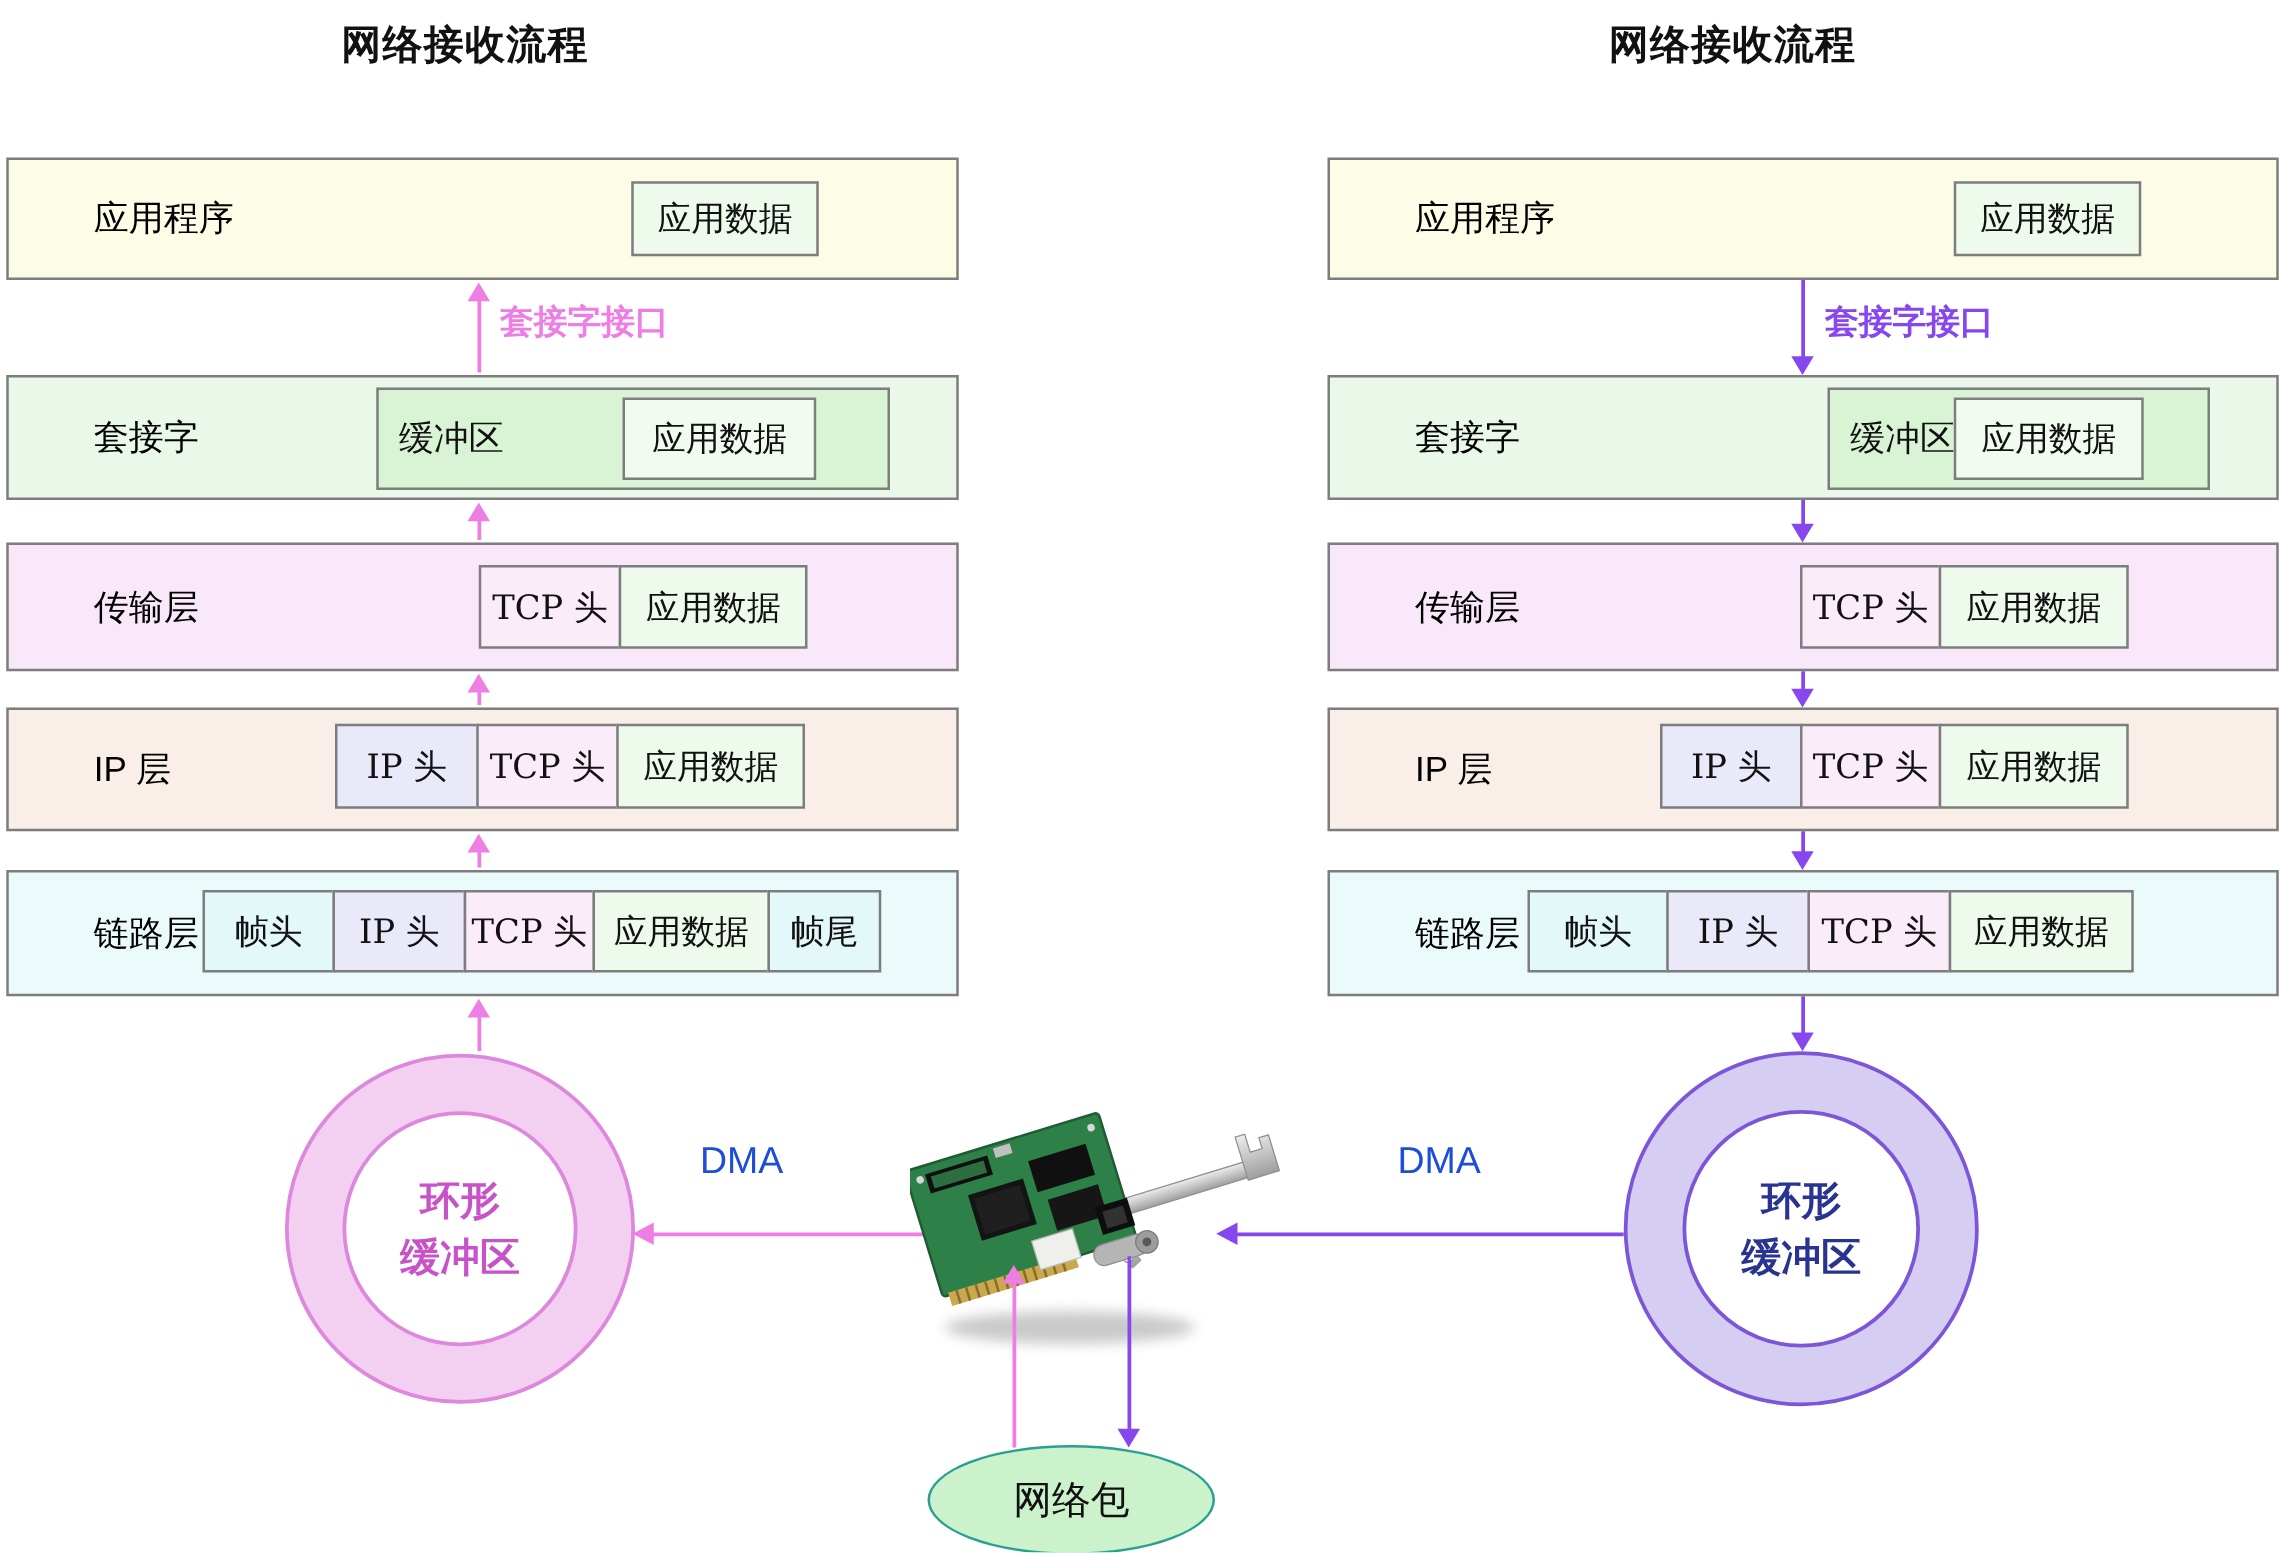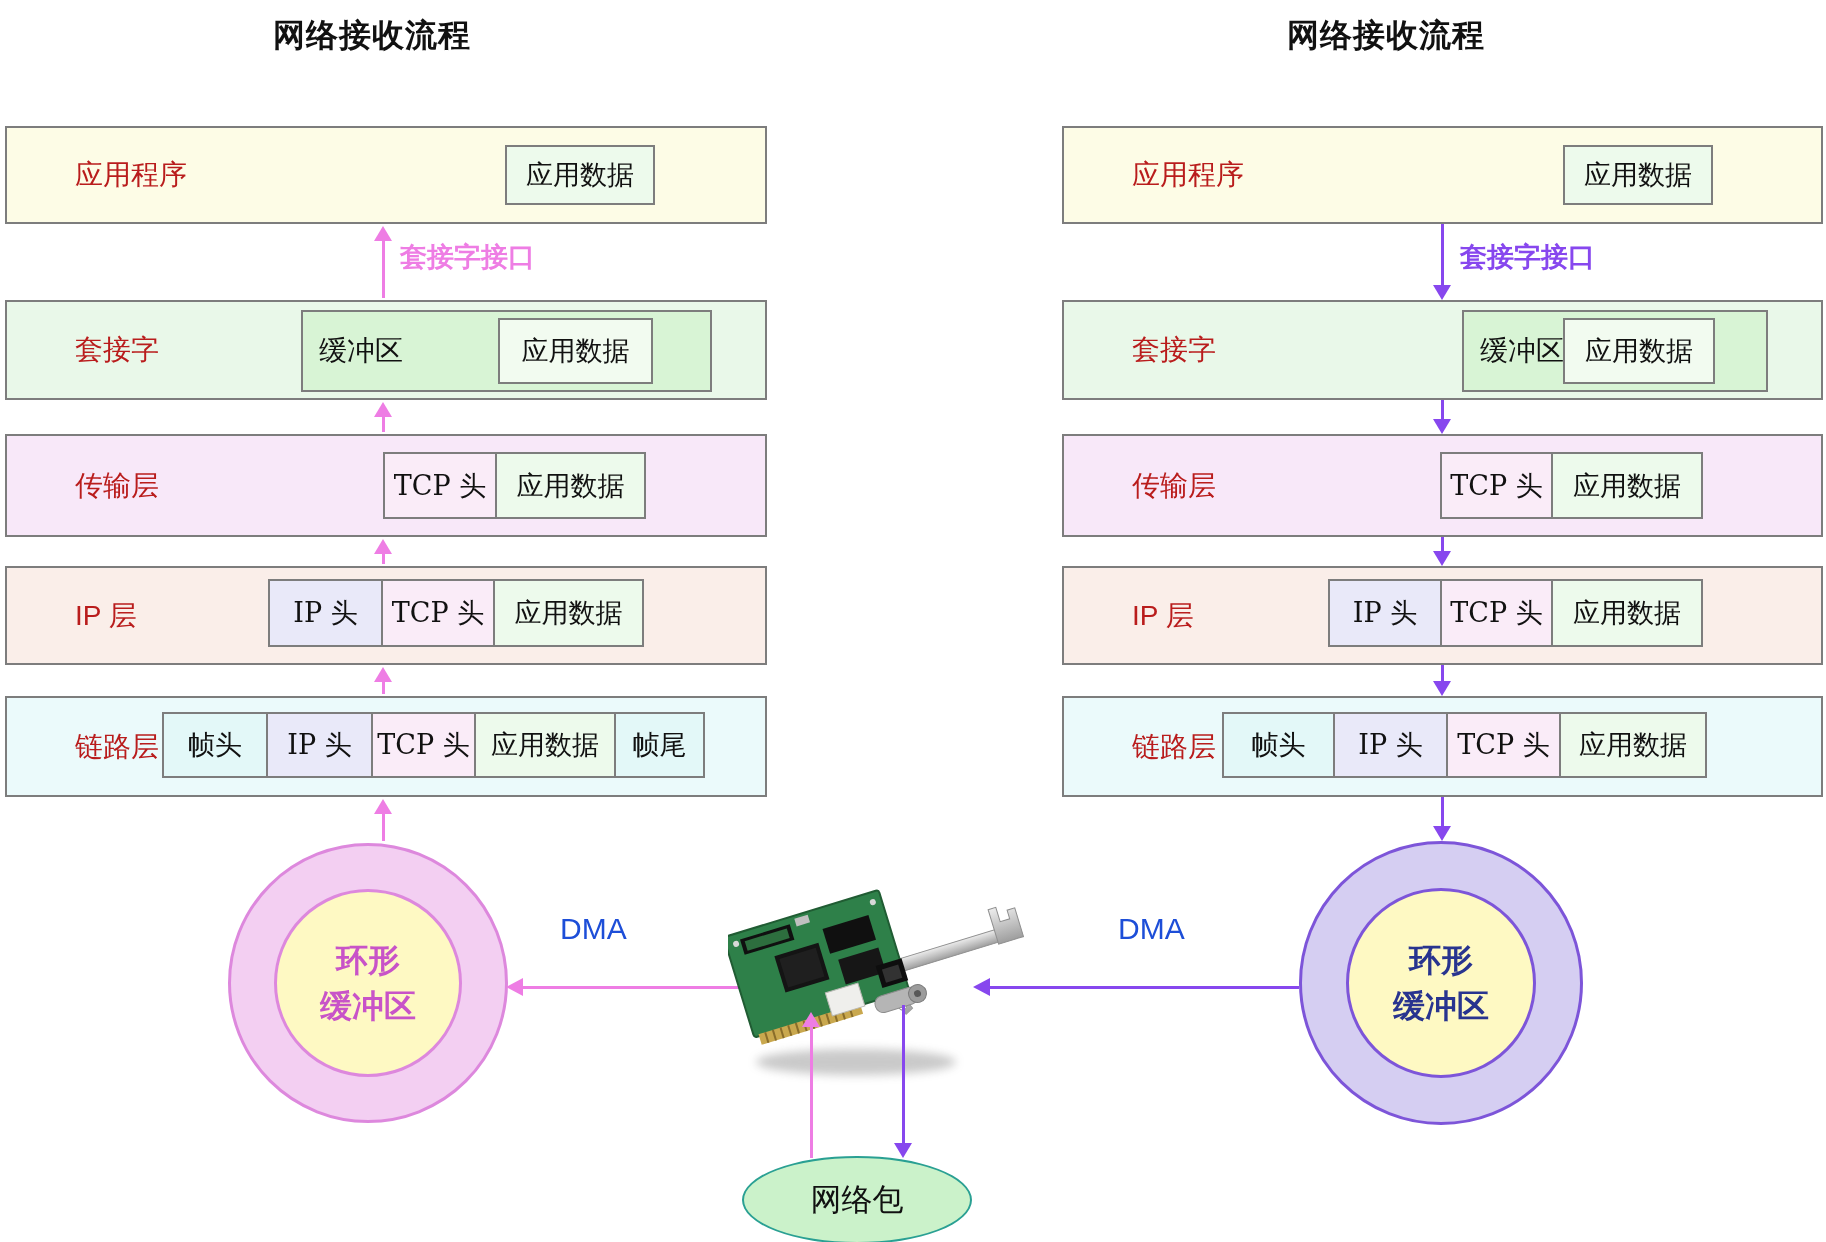--- a/index.html
+++ b/index.html
@@ -10,21 +10,21 @@
   .title {
     position:absolute; width:400px; text-align:center;
     font-size:32px; font-weight:600; letter-spacing:1px;
   }
   
   .row {
     position:absolute; border:2px solid #7d7d7d; box-sizing:border-box;
   }
   .row-label {
     position:absolute; left:68px; top:50%; transform:translateY(-50%);
-    font-size:28px; color:#b91c1c; white-space:nowrap;
+    font-size:28px; color:#000000; white-space:nowrap;
   }
   .segs { position:absolute; display:flex; }
   .seg {
     border:2px solid #7d7d7d; margin-left:-2px; box-sizing:border-box;
     display:flex; align-items:center; justify-content:center;
     font-family:"DejaVu Serif","Liberation Serif",serif; font-size:27px;
     white-space:nowrap;
   }
   .seg:first-child { margin-left:0; }
   .bufbox {
@@ -60,21 +60,21 @@
     border-right:17px solid var(--c);
   }
   .iface-label { position:absolute; font-size:27px; font-weight:600; white-space:nowrap; }
   .dma { position:absolute; font-size:30px; font-weight:500; color:#1d4ed8; }
   
   .ring {
     position:absolute; border-radius:50%; box-sizing:border-box;
   }
   .ring .hole {
     position:absolute; left:50%; top:50%; transform:translate(-50%,-50%);
-    border-radius:50%; background:#fef9c3; box-sizing:border-box;
+    border-radius:50%; background:#ffffff; box-sizing:border-box;
     display:flex; flex-direction:column; align-items:center; justify-content:center;
     font-size:32px; font-weight:600; line-height:1.45;
   }
   .ring.l { background:#f3cff2; border:3px solid #dd88dd; }
   .ring.l .hole { border:3px solid #dd88dd; color:#c853c8; }
   .ring.r { background:#d5cef2; border:3px solid #7d55d9; }
   .ring.r .hole { border:3px solid #7d55d9; color:#28348f; }
   
   .packet {
     position:absolute; border-radius:50%; background:#cbf2ca;

